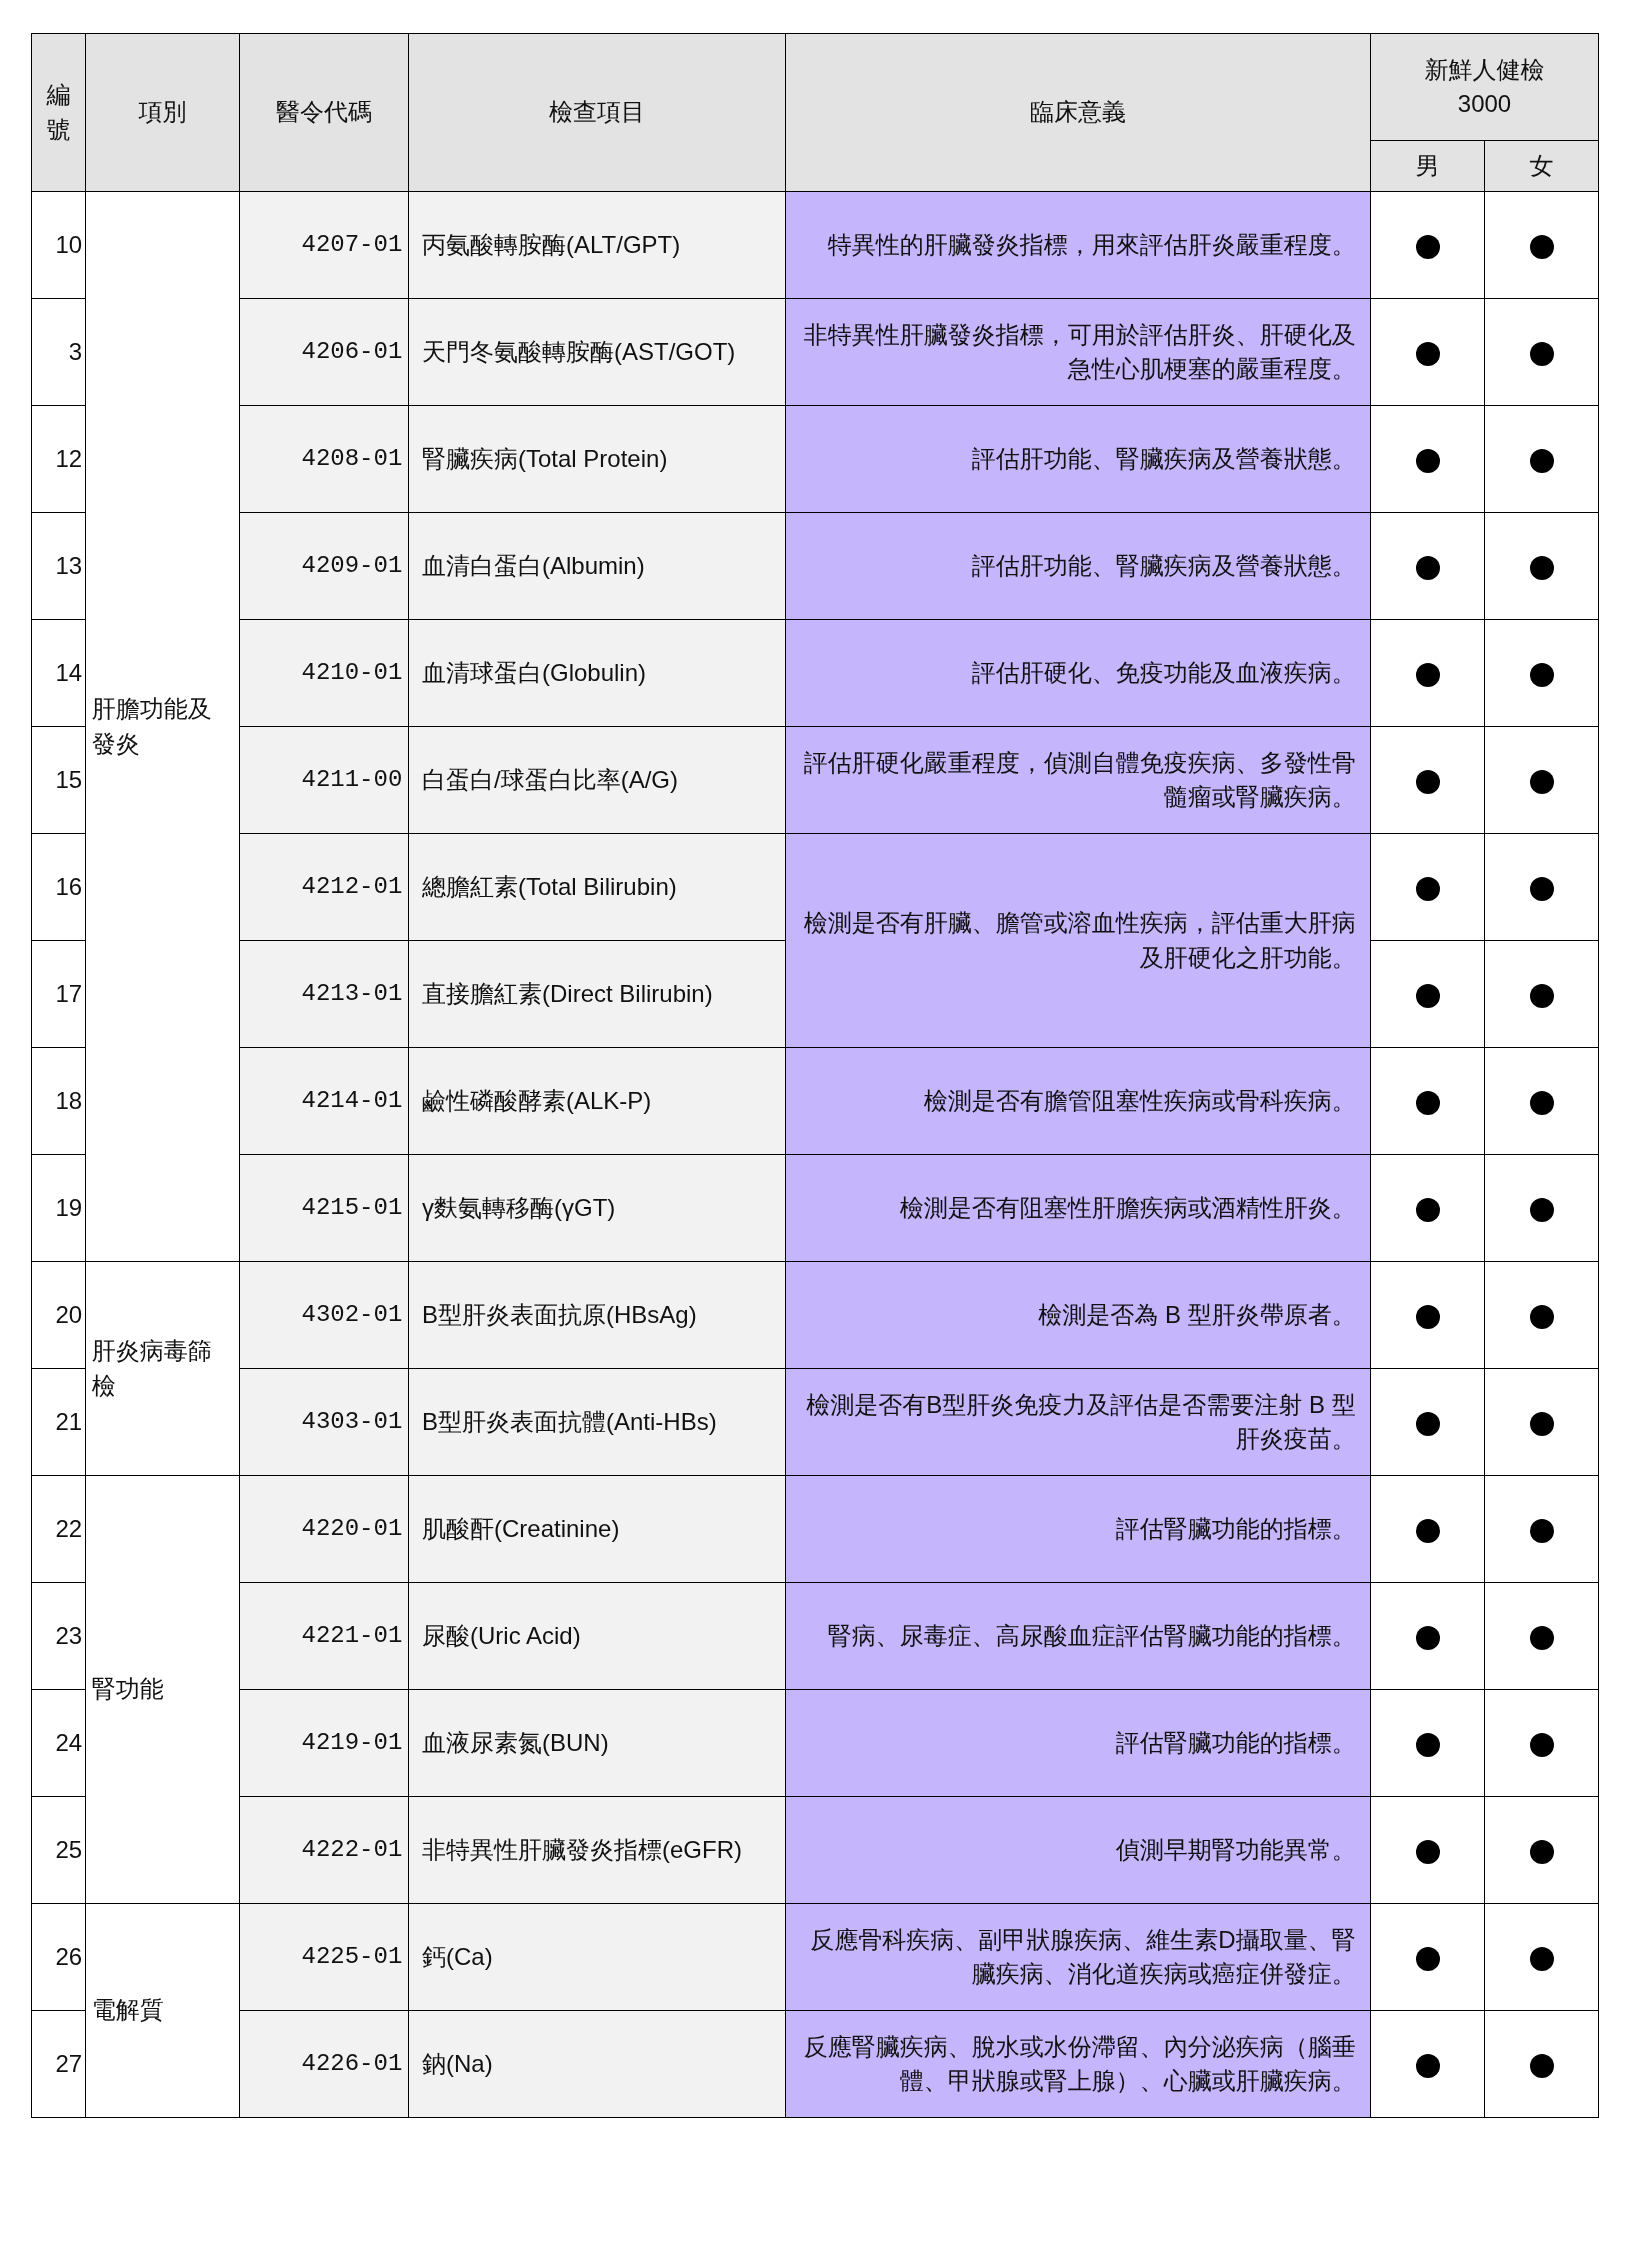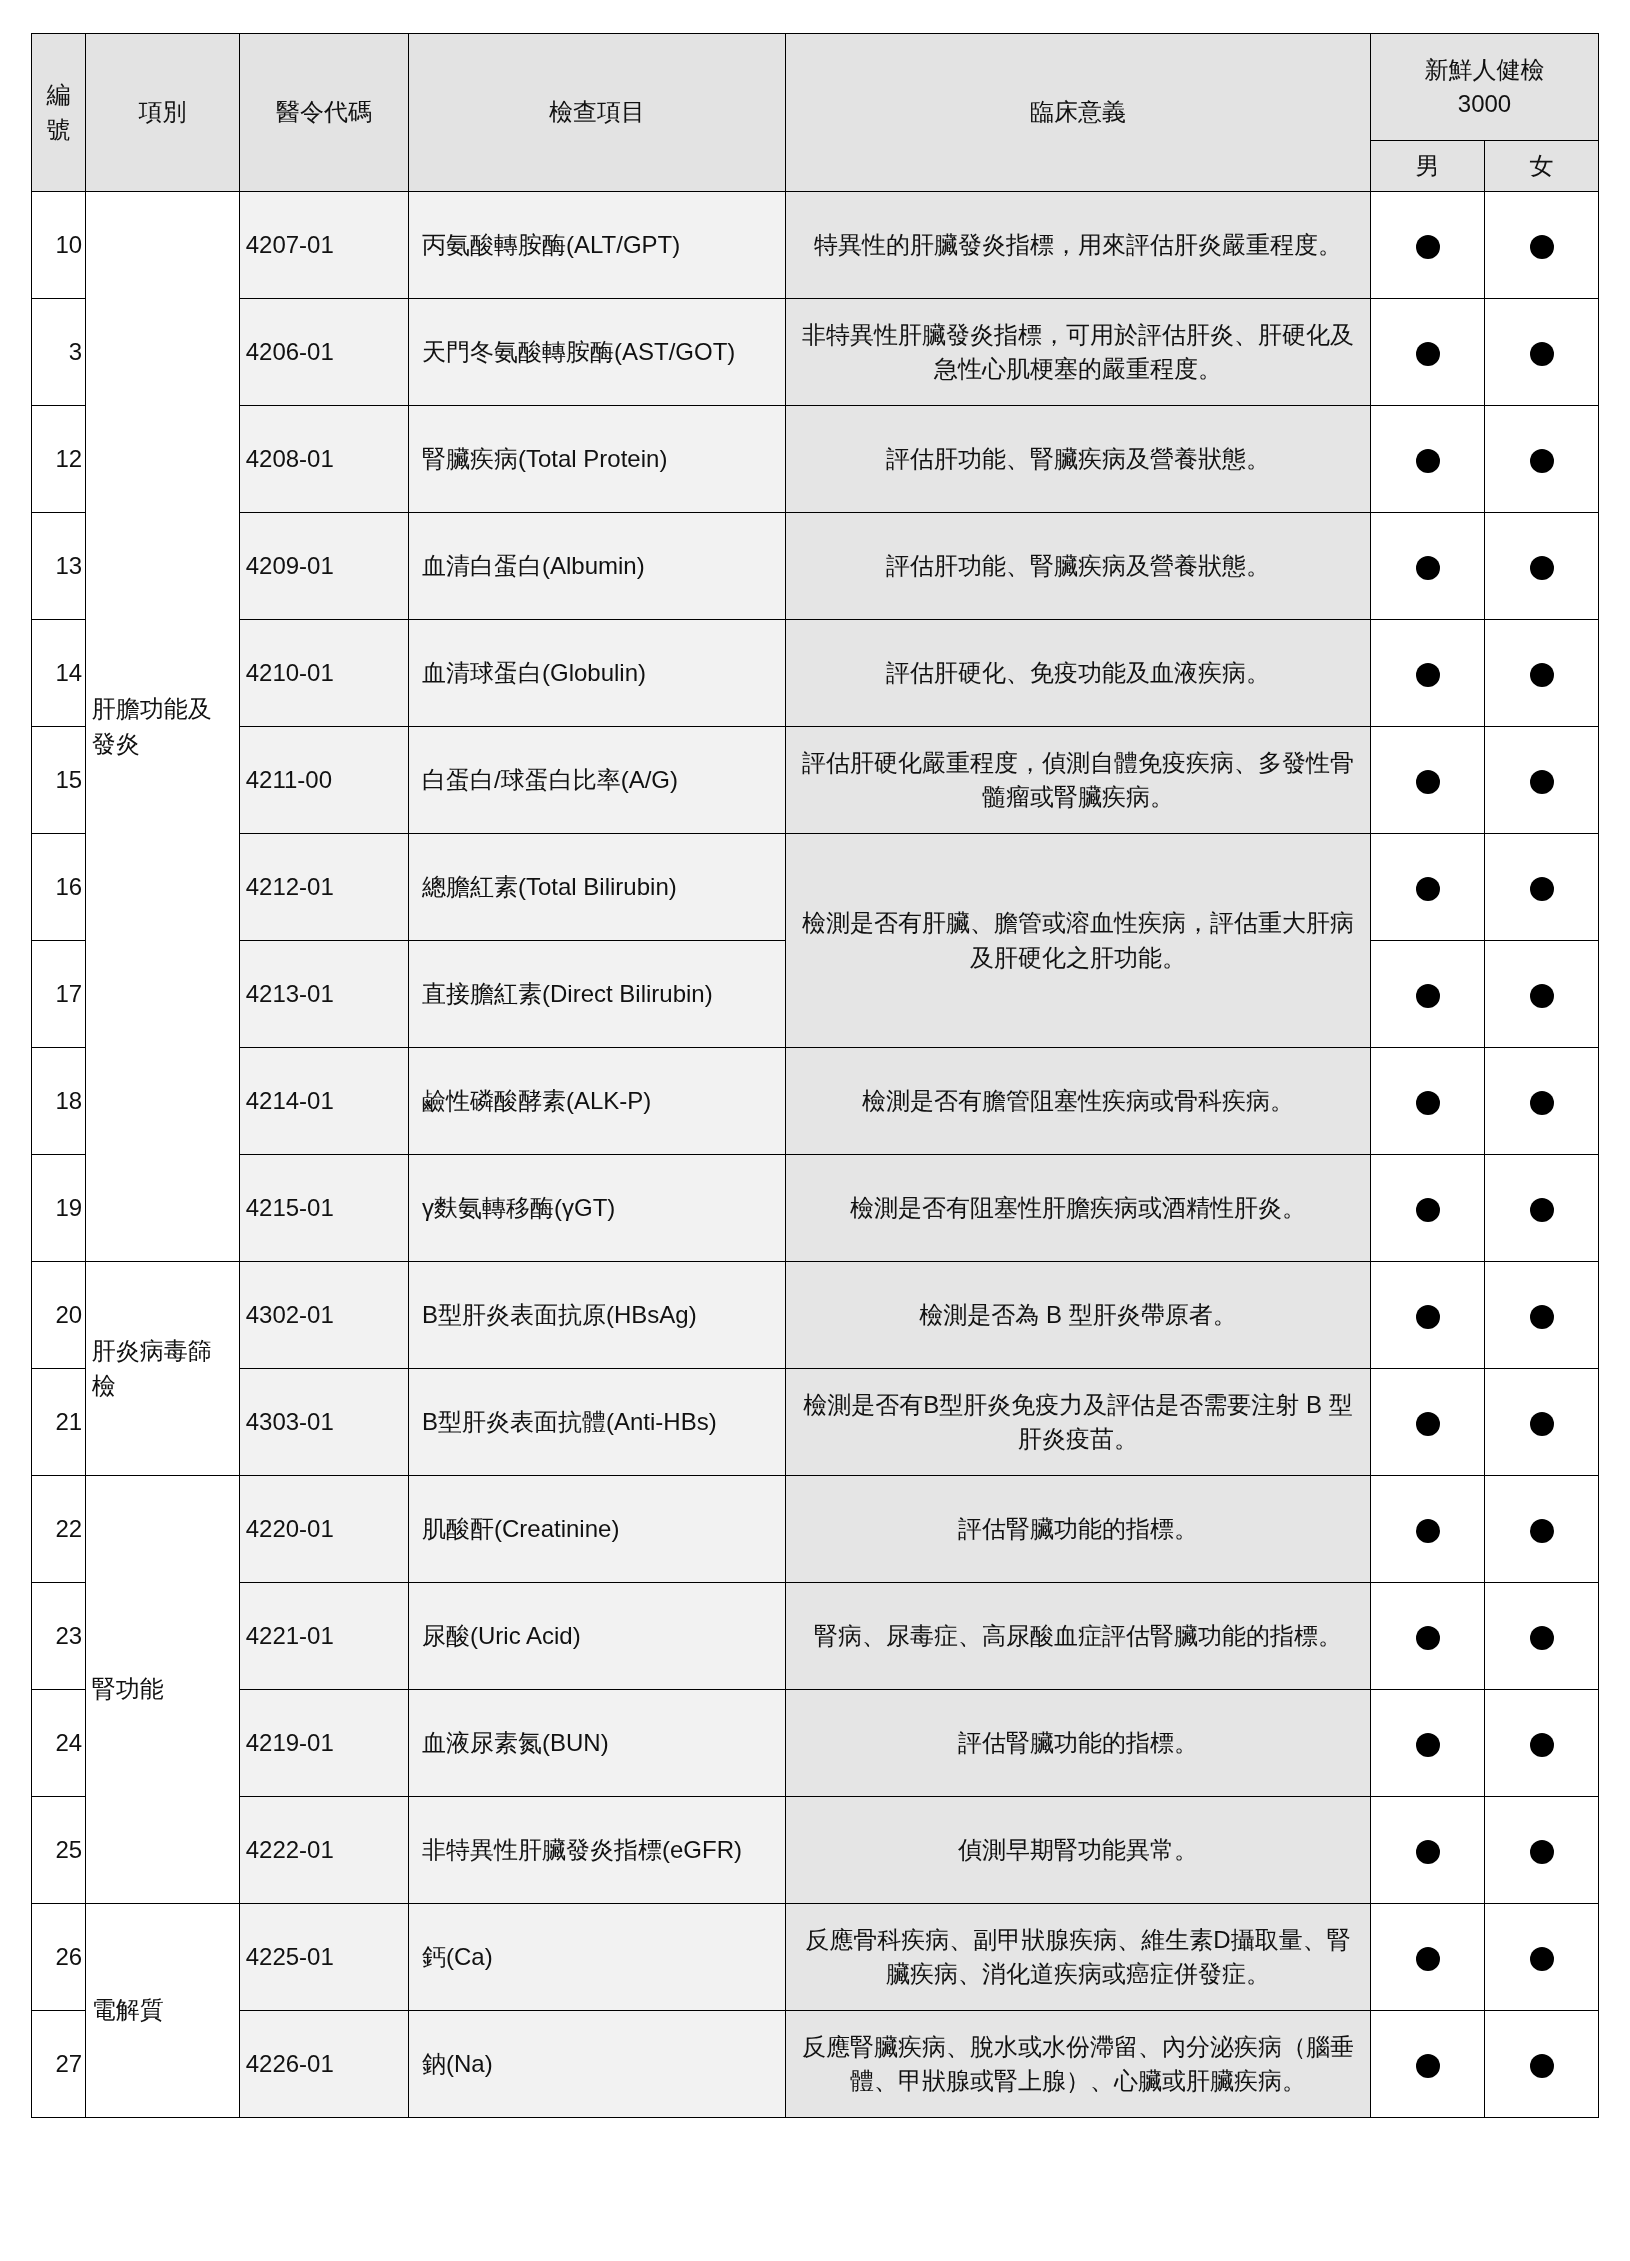--- a/index.html
+++ b/index.html
@@ -30,23 +30,23 @@
     text-align: center;
     padding: 5.7px 4.3px;
   }
   .tbl thead tr.hr-top th { height: 107px; }
   .tbl thead tr.hr-sub th { height: 51px; }
   .h-pkg div { text-align: center; }
   
   .tbl tbody td { height: 107px; }
   .c-no   { text-align: right; padding: 5.7px 2.9px; }
   .c-cat  { text-align: left; padding: 5.7px 5.7px; background: #ffffff; }
-  .c-code { text-align: left; padding: 5.7px 5.7px; background: var(--shaded-bg, #f2f2f2); }
+  .c-code { text-align: right; padding: 5.7px 5.7px; background: var(--shaded-bg, #f2f2f2); font-family: Liberation Mono, monospace; }
   .c-item { text-align: left;  padding: 0 13px; background: var(--shaded-bg, #f2f2f2); }
-  .c-meaning { text-align: center; padding: 11.4px 14.3px; background: #e5e5e5; }
+  .c-meaning { text-align: right; padding: 11.4px 14.3px; background: #c4b5fd; }
   .c-mark { text-align: center; padding: 5.7px 2.9px; background: #ffffff; }
   .dot {
     display: inline-block;
     width: 24px; height: 24px;
     border-radius: 50%;
     background: var(--dot, #000);
     vertical-align: middle;
   }
 </style>
 </head>

